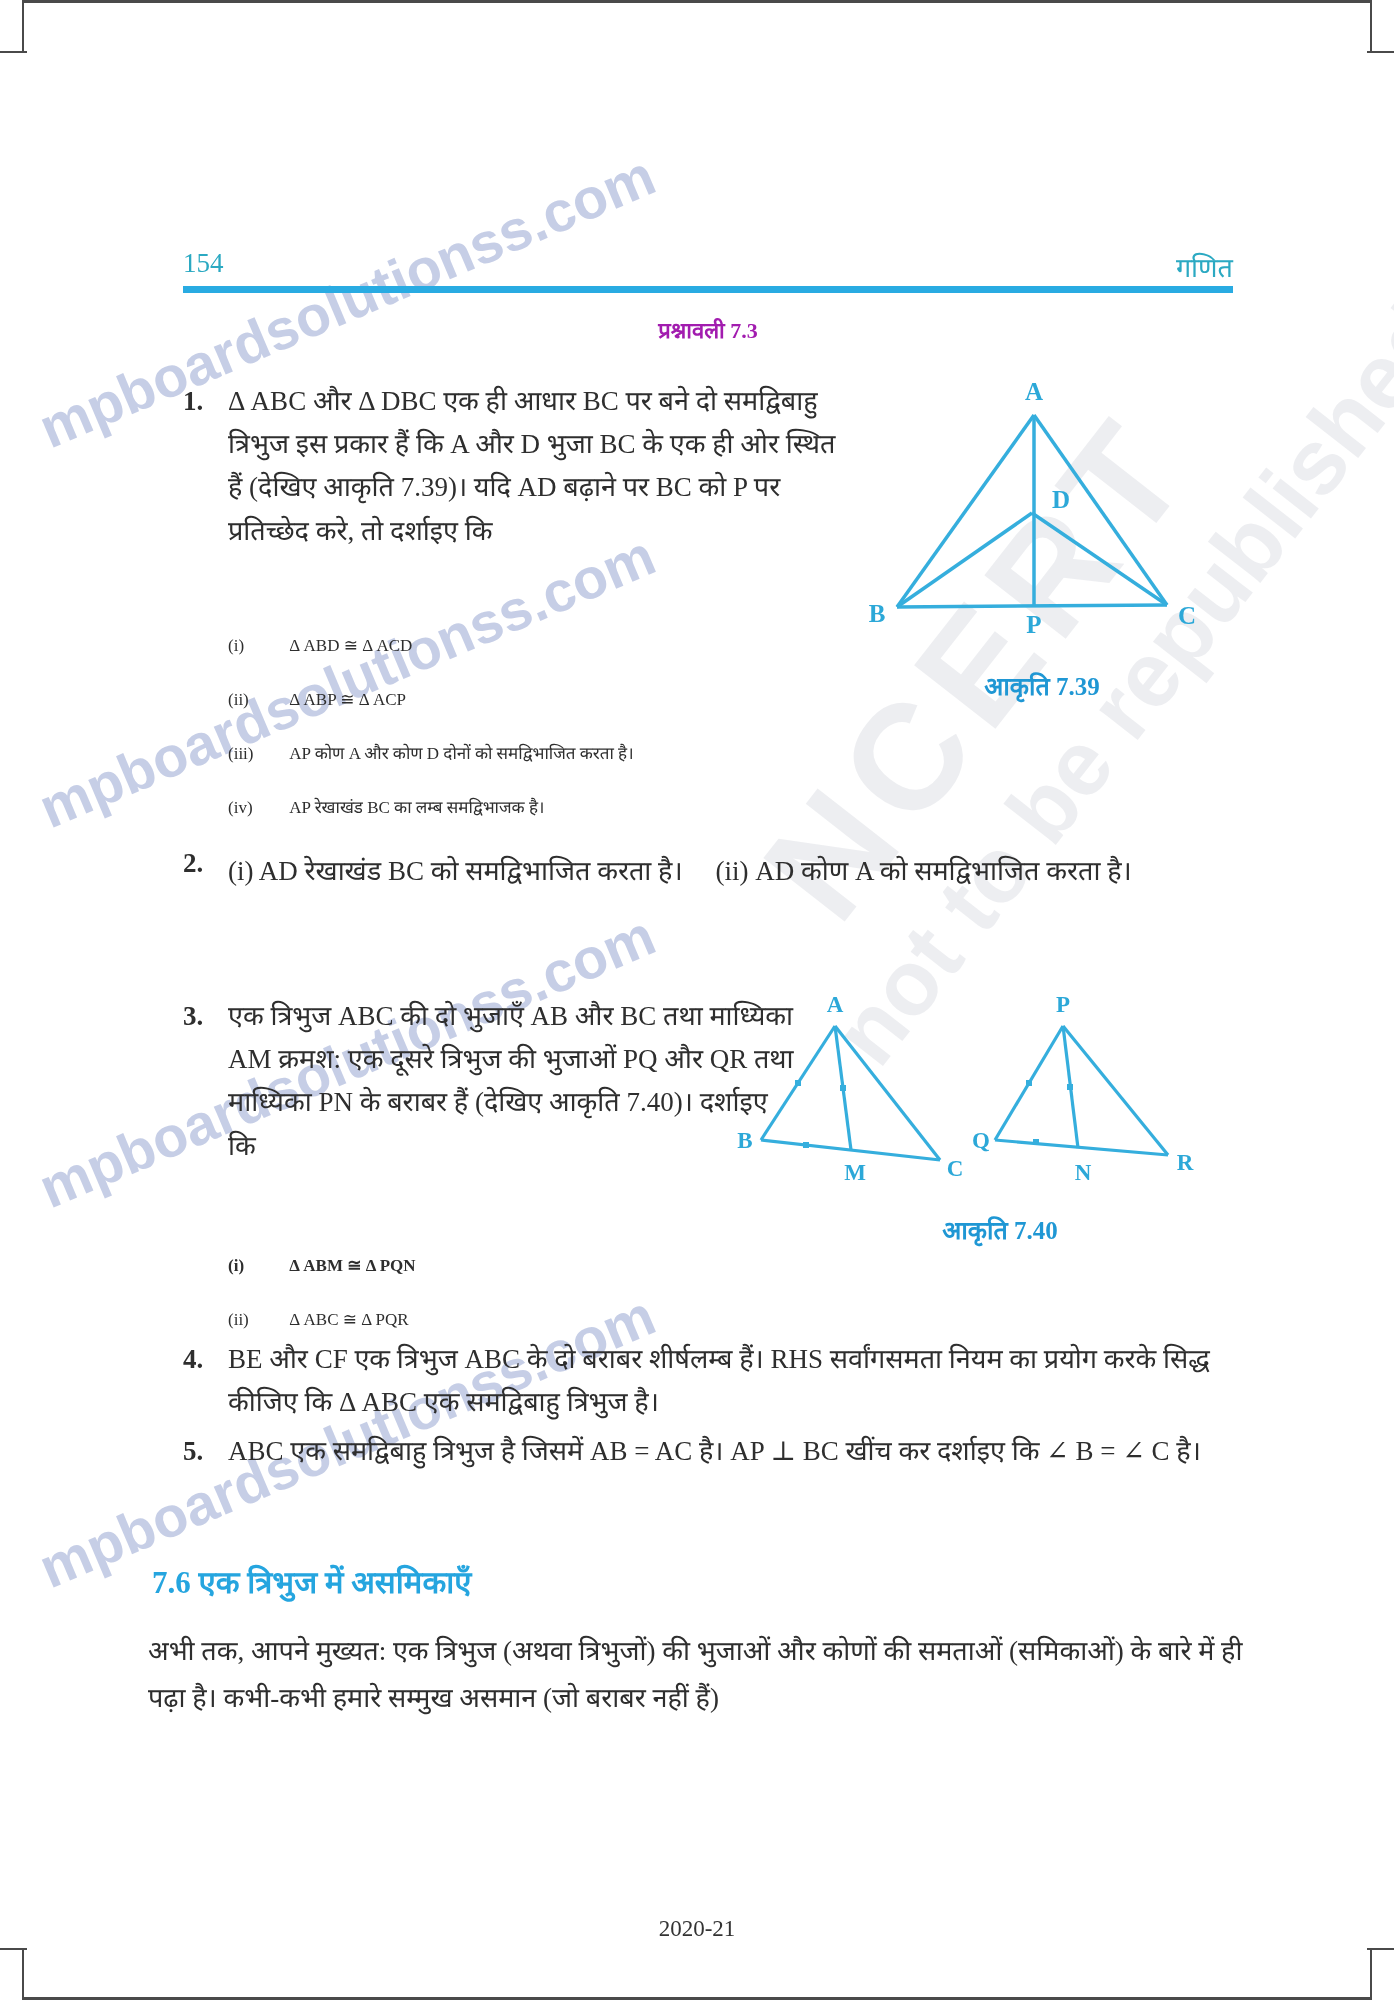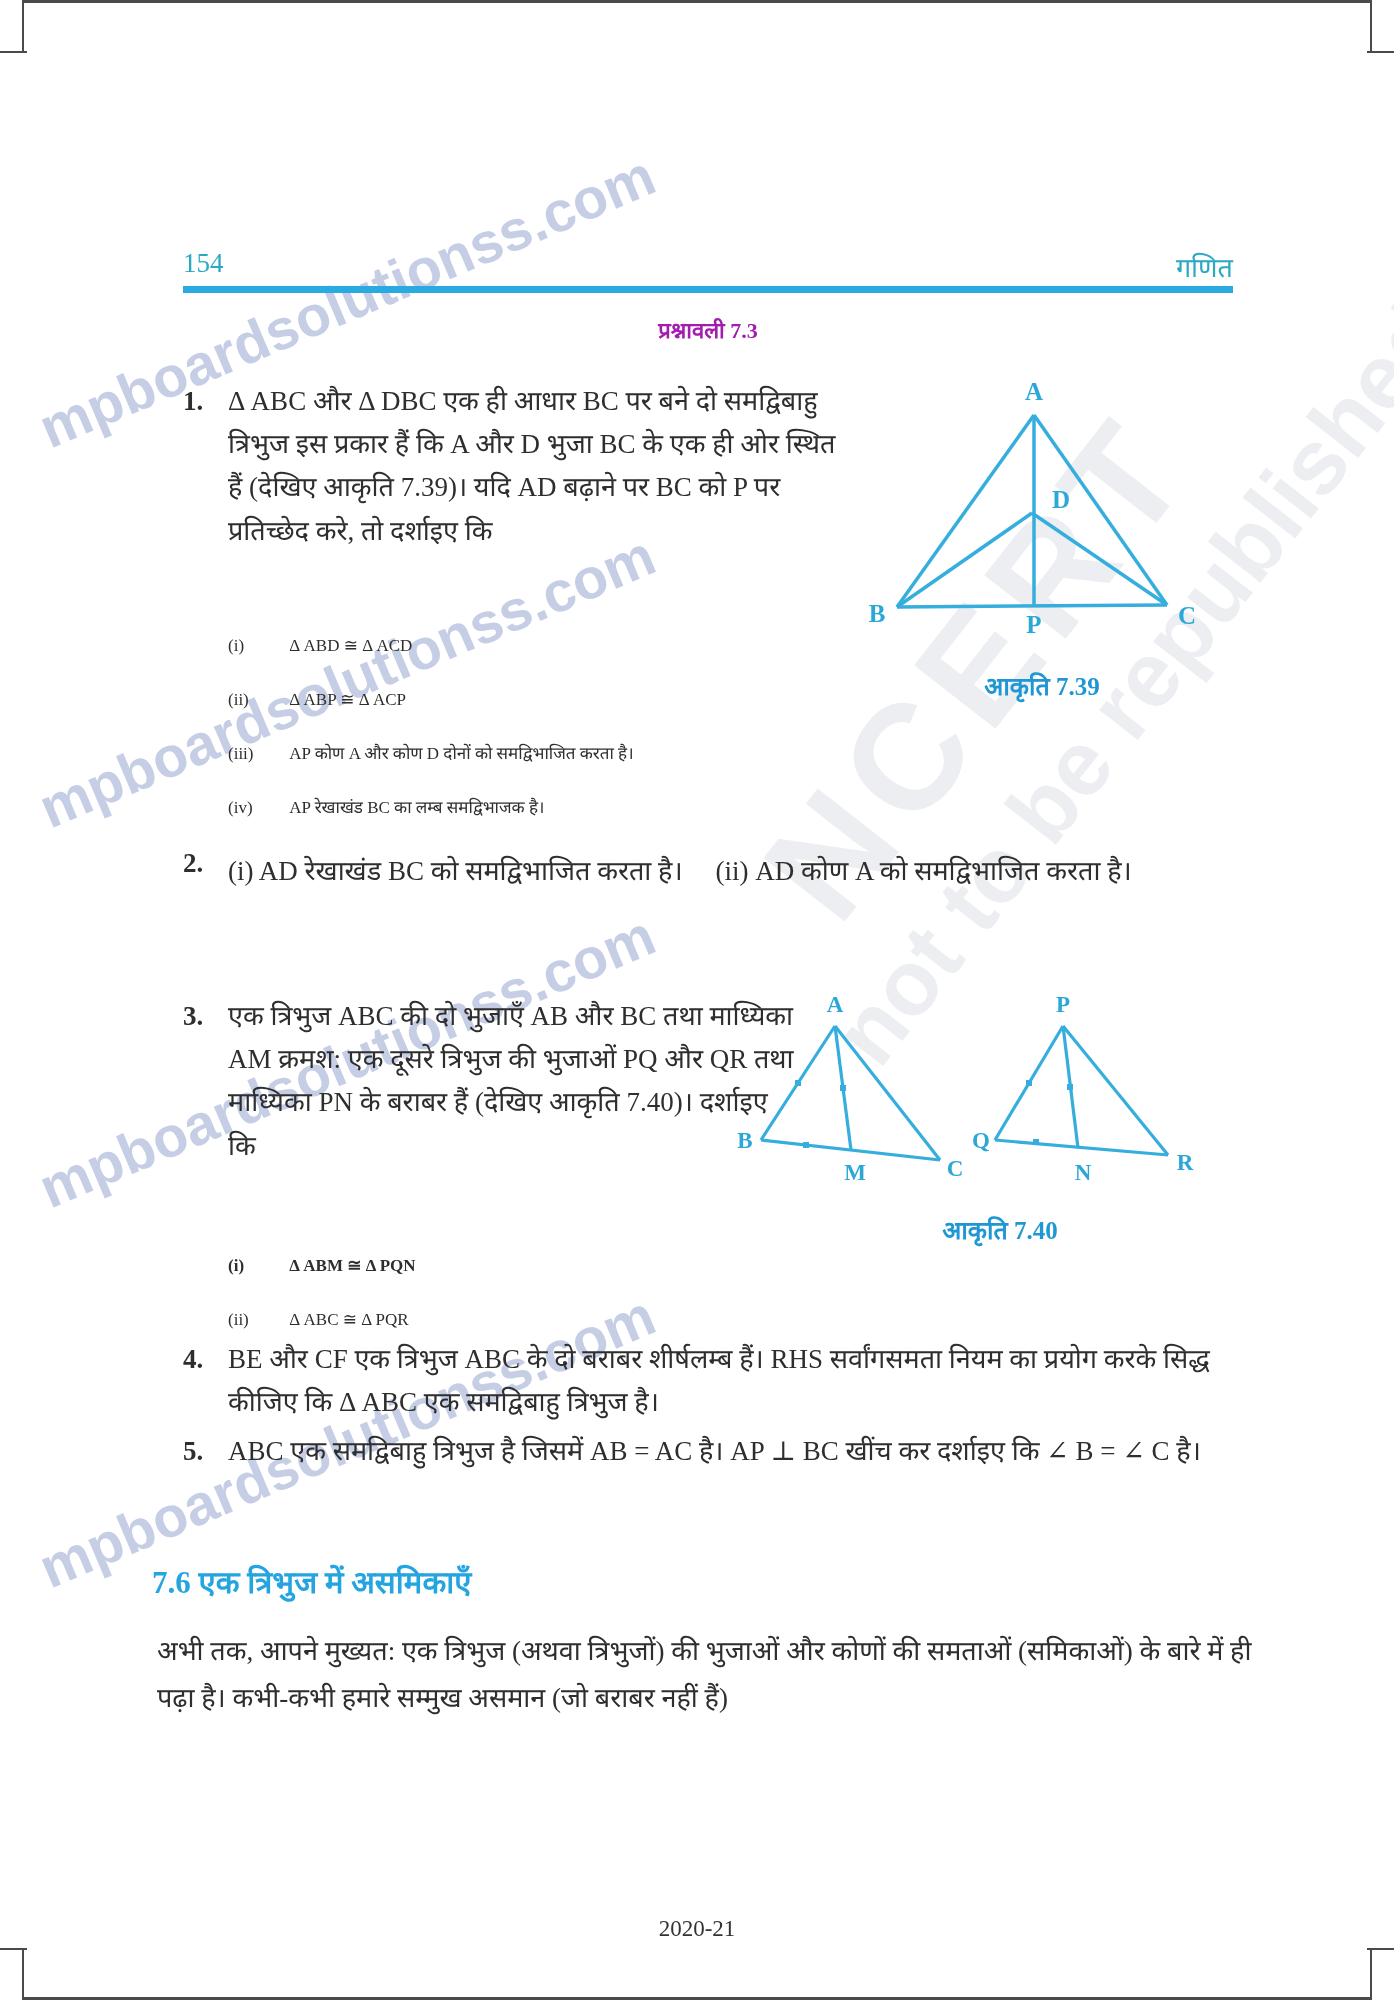--- a/index.html
+++ b/index.html
@@ -175,17 +175,17 @@
     <div class="qnum">4.</div>
     <div class="qtext" style="width:1030px;">BE और CF एक त्रिभुज ABC के दो बराबर शीर्षलम्ब हैं। RHS सर्वांगसमता नियम का प्रयोग करके सिद्ध कीजिए कि Δ ABC एक समद्विबाहु त्रिभुज है।</div>
   </div>
 
   <div class="abs q" style="left:183px;top:1430px;width:1075px;">
     <div class="qnum">5.</div>
     <div class="qtext" style="width:1030px;">ABC एक समद्विबाहु त्रिभुज है जिसमें AB = AC है। AP ⊥ BC खींच कर दर्शाइए कि ∠ B = ∠ C है।</div>
   </div>
 
   <div class="abs sec-head" style="left:152px;top:1560px;width:1100px;">7.6 एक त्रिभुज में असमिकाएँ</div>
-  <div class="abs para" style="left:157px;top:1628px;width:1095px;">अभी तक, आपने मुख्यत: एक त्रिभुज (अथवा त्रिभुजों) की भुजाओं और कोणों की समताओं (समिकाओं) के बारे में ही पढ़ा है। कभी-कभी हमारे सम्मुख असमान (जो बराबर नहीं हैं)</div>
+  <div class="abs para" style="left:148px;top:1628px;width:1095px;">अभी तक, आपने मुख्यत: एक त्रिभुज (अथवा त्रिभुजों) की भुजाओं और कोणों की समताओं (समिकाओं) के बारे में ही पढ़ा है। कभी-कभी हमारे सम्मुख असमान (जो बराबर नहीं हैं)</div>
 
   <div class="abs footer" style="left:0;top:1916px;">2020-21</div>
 
 </div>
 
 </body></html>

